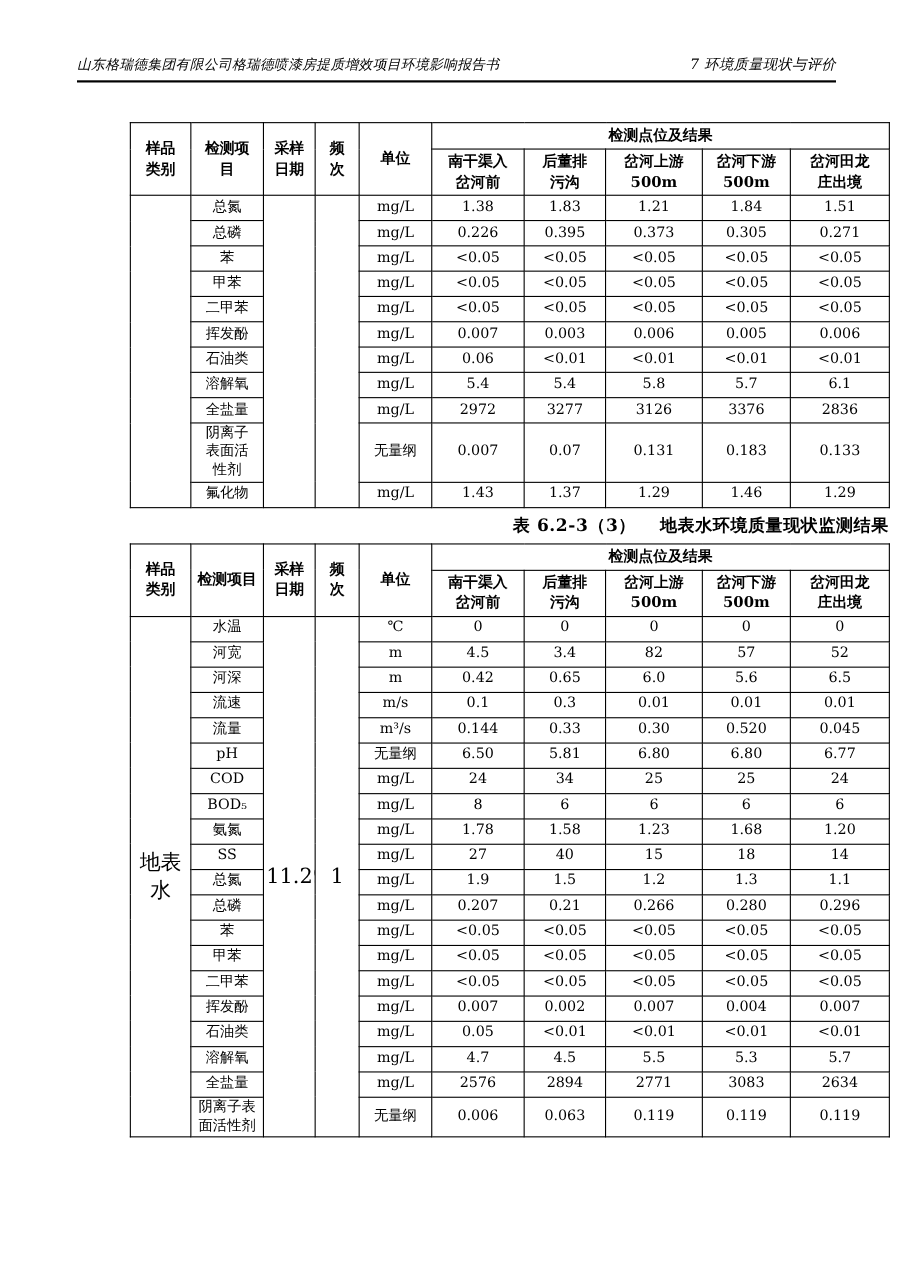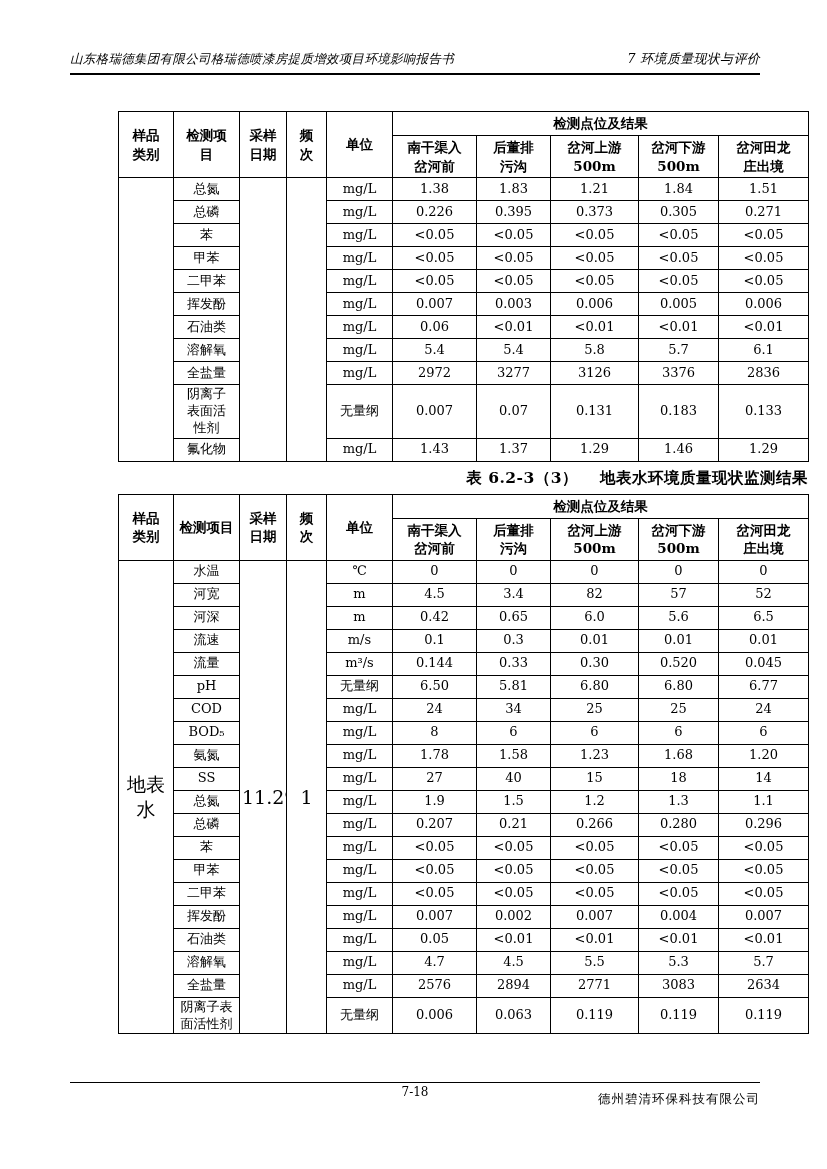--- a/index.html
+++ b/index.html
@@ -439,18 +439,14 @@
             <td>0.006</td>
             <td>0.063</td>
             <td>0.119</td>
             <td>0.119</td>
             <td>0.119</td>
           </tr>
         </tbody>
     </table>
   </div>
 
-  <div class="doc-footer">
-    <div class="footer-page">7-18</div>
-    <div class="footer-company">德州碧清环保科技有限公司</div>
-  </div>
 
 </div>
 
 </body></html>

